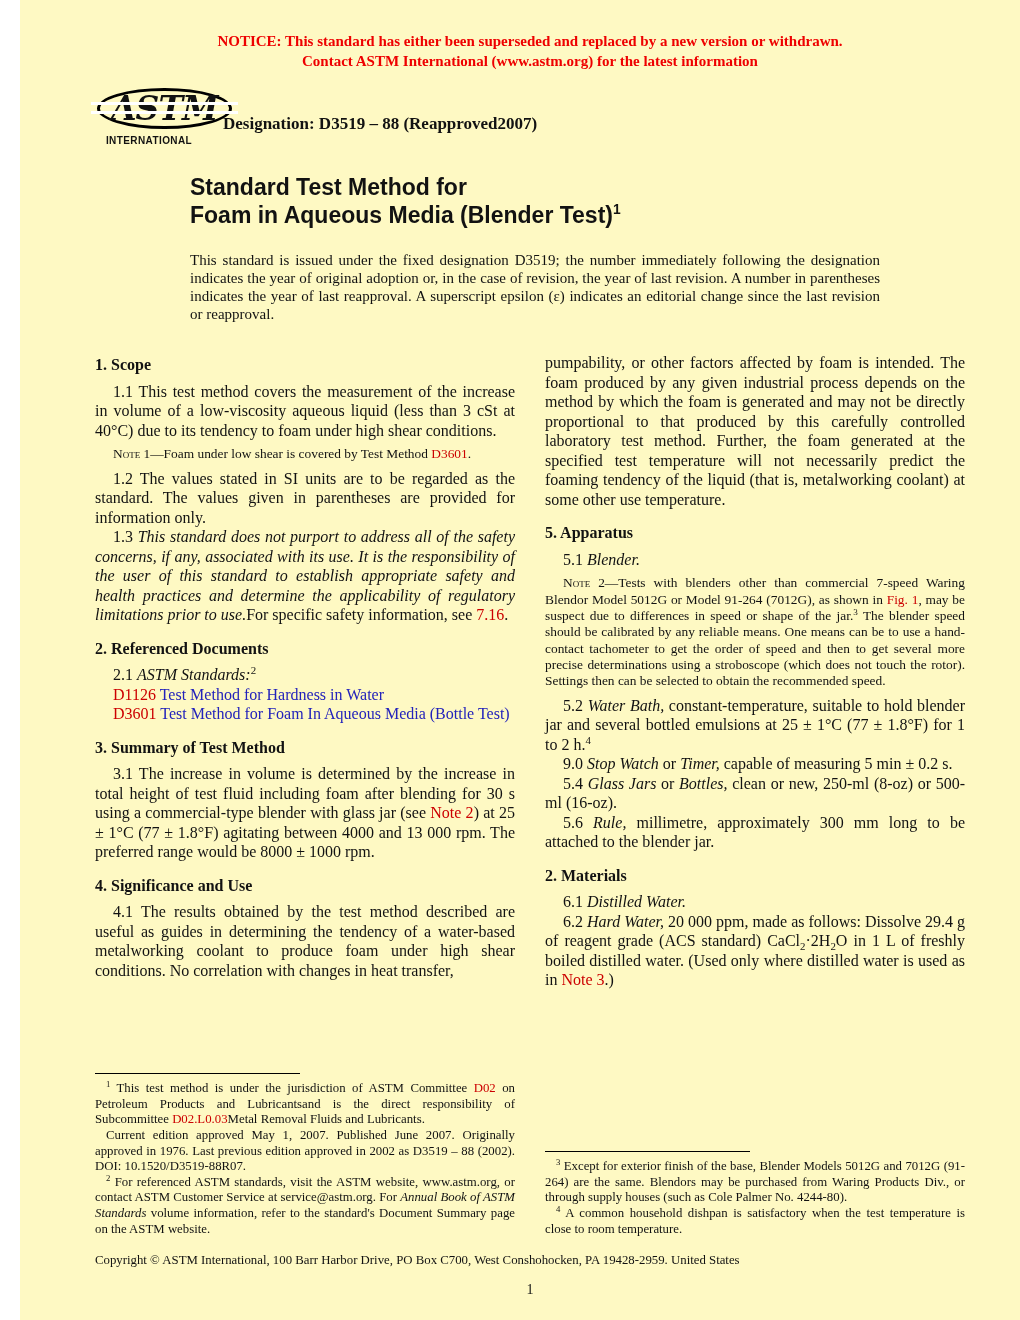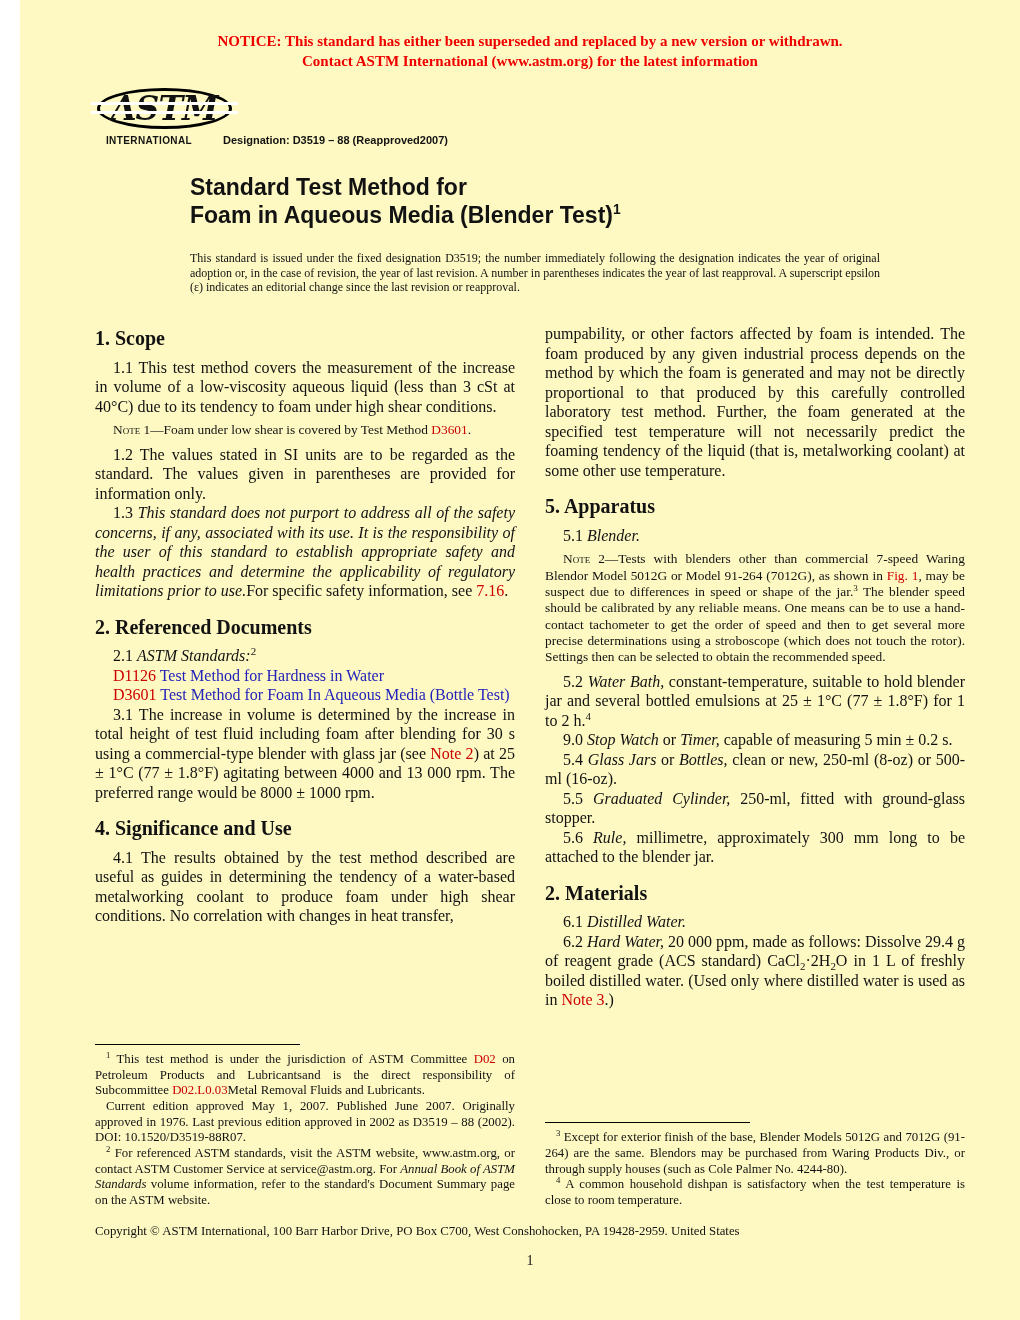--- a/index.html
+++ b/index.html
@@ -4,34 +4,34 @@
 <style>
   * { margin:0; padding:0; box-sizing:border-box; }
   html,body { background:#fff; }
   .page {
     width:1020px; height:1320px; background:#fef9c3;
     padding:32px 75px 0 75px;
     font-family:"Liberation Serif", serif; color:#121212;
     position:relative; overflow:hidden;margin-left:20px;
   }
   .notice { text-align:center; color:#ee0000; font-weight:bold; font-size:15px; line-height:1.3; }
-  .header-row { display:flex; align-items:flex-end; margin-top:14px; }
+  .header-row { display:flex; align-items:center; margin-top:14px; }
   .logo { width:100px; flex:0 0 auto; text-align:center; margin-left:4px; }
   .logo-mark { position:relative; display:inline-block; padding:4px 12px; }
   .logo-text { font-family:"DejaVu Serif", serif; font-style:italic; font-weight:bold; font-size:33px; letter-spacing:-1px; position:relative; z-index:1; display:inline-block; }
   .logo-mark::before { content:""; position:absolute; left:-2px; right:-2px; top:3px; bottom:3px; border:3px solid #000; border-radius:50%; }
   .logo-stripes { position:absolute; left:-8px; right:-8px; top:17px; height:3px; background:#fff; box-shadow:0 9px 0 #fff; z-index:2; }
   .logo-intl { font-family:"Liberation Sans", sans-serif; font-weight:bold; font-size:10px; letter-spacing:0.4px; margin-top:3px; }
-  .designation { font-family:Liberation Sans, sans-serif; font-weight:bold; font-size:11px; margin-left:24px; margin-top:16px; }
+  .designation { font-family:Liberation Serif, serif; font-weight:bold; font-size:17px; margin-left:24px; margin-top:16px; }
   .title-block { margin-left:95px; margin-top:28px; font-family:"Liberation Sans", sans-serif; font-weight:bold; font-size:23px; line-height:1.2; }
   .title-block sup { font-size:60%; }
-  .issuance { margin-left:95px; margin-top:22px; font-size:12px; line-height:1.2; text-align:justify; width:690px; }
+  .issuance { margin-left:95px; margin-top:22px; font-size:15px; line-height:1.2; text-align:justify; width:690px; }
   .columns { display:flex; gap:30px; margin-top:30px; height:884px; font-size:16px; line-height:1.22; }
   .col { flex:1 1 0; min-width:0; display:flex; flex-direction:column; }
-  .blk-heading { font-weight:bold; font-size:20px; margin:14px 0 7px 0; }
+  .blk-heading { font-weight:bold; font-size:16px; margin:14px 0 7px 0; }
   .col .blk-heading:first-child { margin-top:2px; }
   .blk-para { text-align:justify; text-indent:18px; }
   .blk-para.noindent { text-indent:0; }
   .blk-note { font-size:13.4px; line-height:1.22; text-align:justify; text-indent:18px; margin:6px 0; }
   .blk-ref { padding-left:46px; text-indent:-28px; }
   .footnotes { margin-top:auto; font-size:12.8px; line-height:1.22; }
   .footnotes::before { content:""; display:block; width:205px; border-top:1px solid #000; margin-bottom:7px; }
   .blk-fn { text-align:justify; text-indent:11px; }
   .seg-i { font-style:italic; }
   .seg-r { color:#cc0000; }
@@ -74,40 +74,40 @@
       <div>
           <div class="blk blk-heading">1.  Scope</div>
           <div class="blk blk-para"><span>1.1  This test method covers the measurement of the increase in volume of a low-viscosity aqueous liquid (less than 3 cSt at 40°C) due to its tendency to foam under high shear conditions.</span></div>
           <div class="blk blk-note"><span class="seg-sc">Note 1—</span><span>Foam under low shear is covered by Test Method </span><span class="seg-r">D3601</span><span>.</span></div>
           <div class="blk blk-para"><span>1.2  The values stated in SI units are to be regarded as the standard. The values given in parentheses are provided for information only.</span></div>
           <div class="blk blk-para"><span>1.3  </span><span class="seg-i">This standard does not purport to address all of the safety concerns, if any, associated with its use. It is the responsibility of the user of this standard to establish appropriate safety and health practices and determine the applicability of regulatory limitations prior to use.</span><span>For specific safety information, see </span><span class="seg-r">7.16</span><span>.</span></div>
           <div class="blk blk-heading">2.  Referenced Documents</div>
           <div class="blk blk-para"><span>2.1  </span><span class="seg-i">ASTM Standards:</span><sup class="seg-sup">2</sup></div>
           <div class="blk blk-ref"><span class="seg-r">D1126</span><span class="seg-bl"> Test Method for Hardness in Water</span></div>
           <div class="blk blk-ref"><span class="seg-r">D3601</span><span class="seg-bl"> Test Method for Foam In Aqueous Media (Bottle Test)</span></div>
+          <div class="blk blk-heading">3.  Summary of Test Method</div>
           <div class="blk blk-para"><span>3.1  The increase in volume is determined by the increase in total height of test fluid including foam after blending for 30 s using a commercial-type blender with glass jar (see </span><span class="seg-r">Note 2</span><span>) at 25 ± 1°C (77 ± 1.8°F) agitating between 4000 and 13 000 rpm. The preferred range would be 8000 ± 1000 rpm.</span></div>
           <div class="blk blk-heading">4.  Significance and Use</div>
           <div class="blk blk-para"><span>4.1  The results obtained by the test method described are useful as guides in determining the tendency of a water-based metalworking coolant to produce foam under high shear conditions. No correlation with changes in heat transfer,</span></div>
         </div>
       <div class="footnotes">
           <div class="blk blk-fn"><sup class="seg-sup">1</sup><span> This test method is under the jurisdiction of ASTM Committee </span><span class="seg-r">D02</span><span> on Petroleum Products and Lubricantsand is the direct responsibility of Subcommittee </span><span class="seg-r">D02.L0.03</span><span>Metal Removal Fluids and Lubricants.</span></div>
           <div class="blk blk-fn"><span>Current edition approved May 1, 2007. Published June 2007. Originally approved in 1976. Last previous edition approved in 2002 as D3519 – 88 (2002). DOI: 10.1520/D3519-88R07.</span></div>
           <div class="blk blk-fn"><sup class="seg-sup">2</sup><span> For referenced ASTM standards, visit the ASTM website, www.astm.org, or contact ASTM Customer Service at service@astm.org. For </span><span class="seg-i">Annual Book of ASTM Standards</span><span> volume information, refer to the standard's Document Summary page on the ASTM website.</span></div>
         </div>
     </div>
     <div class="col">
       <div>
           <div class="blk blk-para noindent"><span>pumpability, or other factors affected by foam is intended. The foam produced by any given industrial process depends on the method by which the foam is generated and may not be directly proportional to that produced by this carefully controlled laboratory test method. Further, the foam generated at the specified test temperature will not necessarily predict the foaming tendency of the liquid (that is, metalworking coolant) at some other use temperature.</span></div>
           <div class="blk blk-heading">5.  Apparatus</div>
           <div class="blk blk-para"><span>5.1  </span><span class="seg-i">Blender.</span></div>
           <div class="blk blk-note"><span class="seg-sc">Note 2—</span><span>Tests with blenders other than commercial 7-speed Waring Blendor Model 5012G or Model 91-264 (7012G), as shown in </span><span class="seg-r">Fig. 1</span><span>, may be suspect due to differences in speed or shape of the jar.</span><sup class="seg-sup">3</sup><span> The blender speed should be calibrated by any reliable means. One means can be to use a hand-contact tachometer to get the order of speed and then to get several more precise determinations using a stroboscope (which does not touch the rotor). Settings then can be selected to obtain the recommended speed.</span></div>
           <div class="blk blk-para"><span>5.2  </span><span class="seg-i">Water Bath,</span><span> constant-temperature, suitable to hold blender jar and several bottled emulsions at 25 ± 1°C (77 ± 1.8°F) for 1 to 2 h.</span><sup class="seg-sup">4</sup></div>
           <div class="blk blk-para"><span>9.0  </span><span class="seg-i">Stop Watch</span><span> or </span><span class="seg-i">Timer,</span><span> capable of measuring 5 min ± 0.2 s.</span></div>
           <div class="blk blk-para"><span>5.4  </span><span class="seg-i">Glass Jars</span><span> or </span><span class="seg-i">Bottles,</span><span> clean or new, 250-ml (8-oz) or 500-ml (16-oz).</span></div>
-          <div class="blk blk-para"><span>5.5  </span><span class="seg-i">Graduated Cylinder,</span><span> 250-ml, fitted with ground-glass stopper.</span></div>
           <div class="blk blk-para"><span>5.6  </span><span class="seg-i">Rule,</span><span> millimetre, approximately 300 mm long to be attached to the blender jar.</span></div>
           <div class="blk blk-heading">2.  Materials</div>
           <div class="blk blk-para"><span>6.1  </span><span class="seg-i">Distilled Water.</span></div>
           <div class="blk blk-para"><span>6.2  </span><span class="seg-i">Hard Water,</span><span> 20 000 ppm, made as follows: Dissolve 29.4 g of reagent grade (ACS standard) CaCl</span><sub class="seg-sub">2</sub><span>·2H</span><sub class="seg-sub">2</sub><span>O in 1 L of freshly boiled distilled water. (Used only where distilled water is used as in </span><span class="seg-r">Note 3</span><span>.)</span></div>
         </div>
       <div class="footnotes">
           <div class="blk blk-fn"><sup class="seg-sup">3</sup><span> Except for exterior finish of the base, Blender Models 5012G and 7012G (91-264) are the same. Blendors may be purchased from Waring Products Div., or through supply houses (such as Cole Palmer No. 4244-80).</span></div>
           <div class="blk blk-fn"><sup class="seg-sup">4</sup><span> A common household dishpan is satisfactory when the test temperature is close to room temperature.</span></div>
         </div>
     </div>

